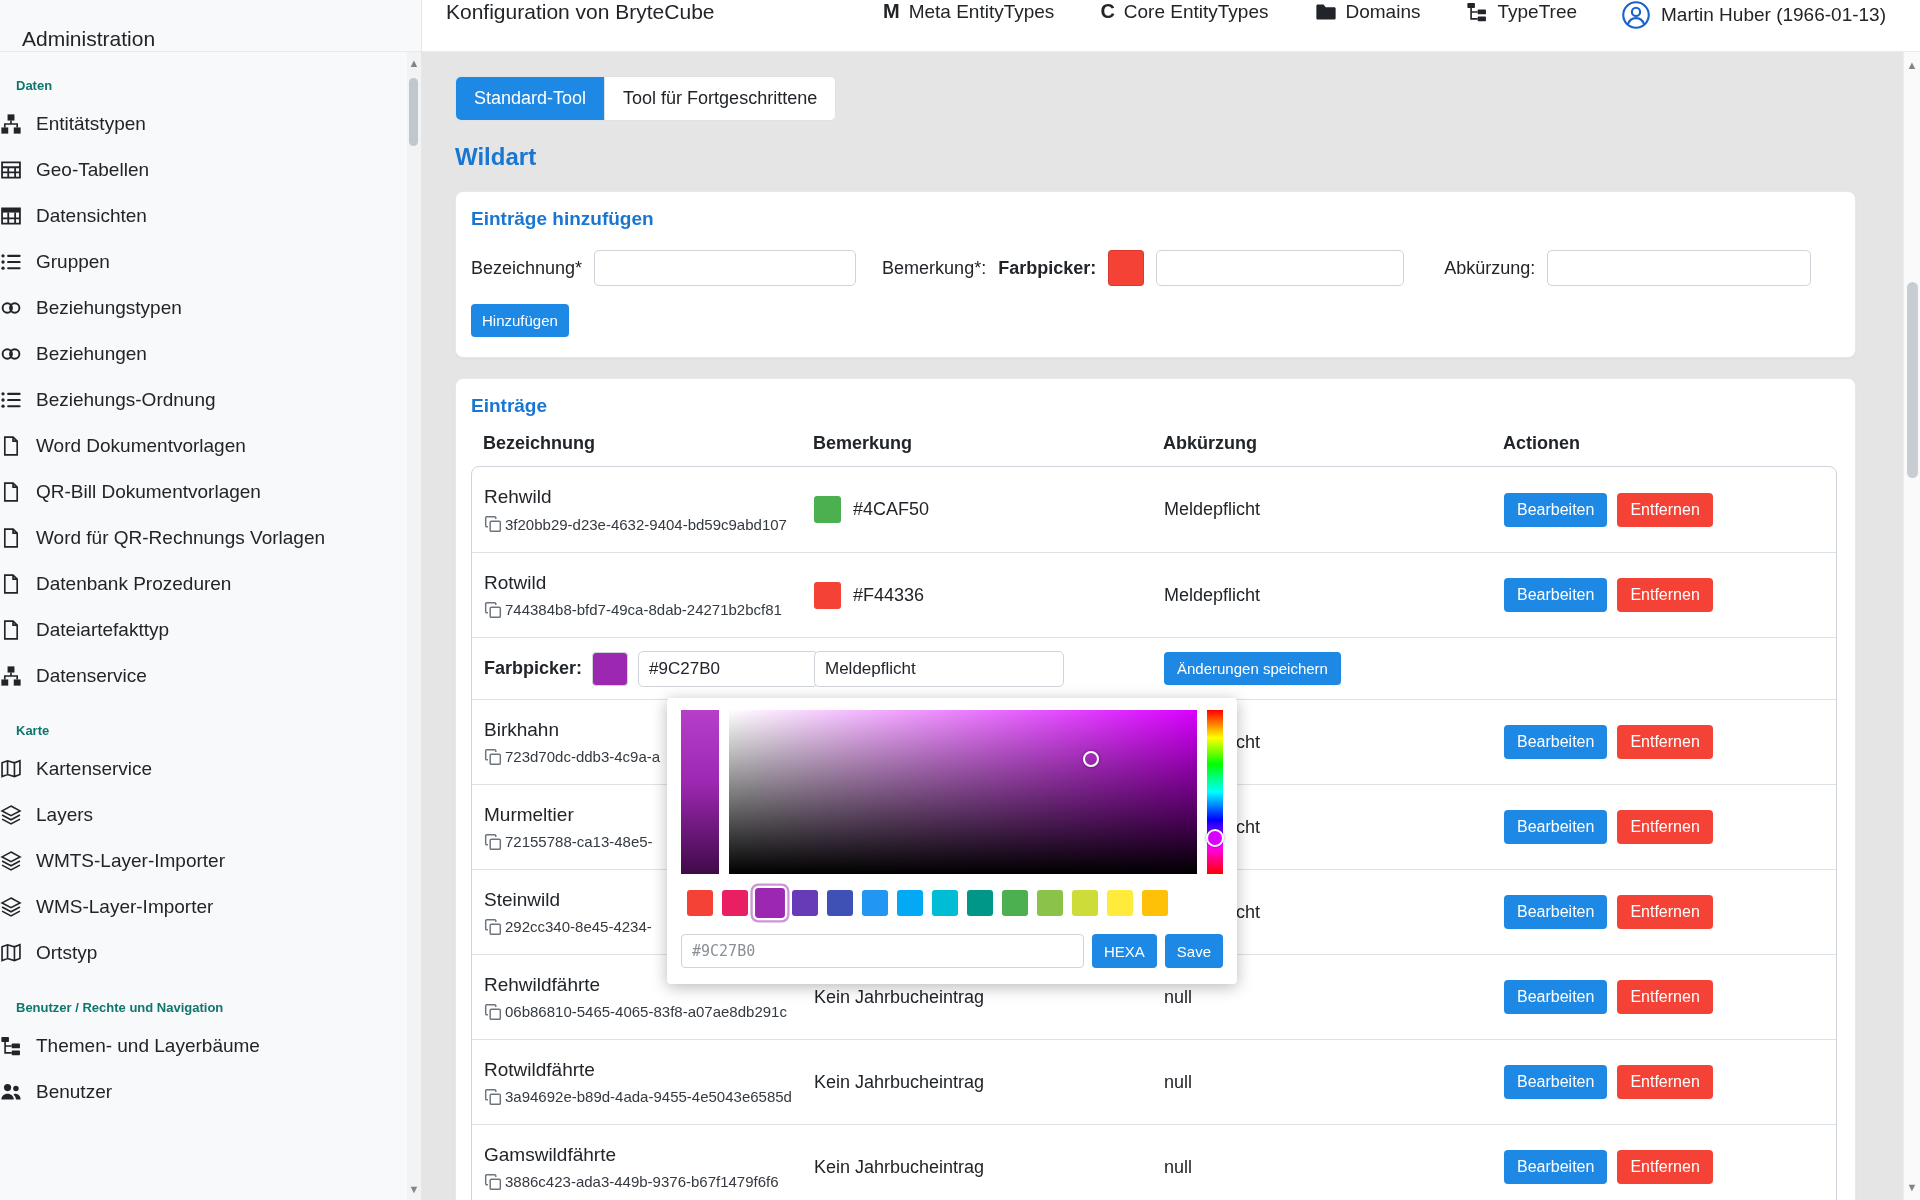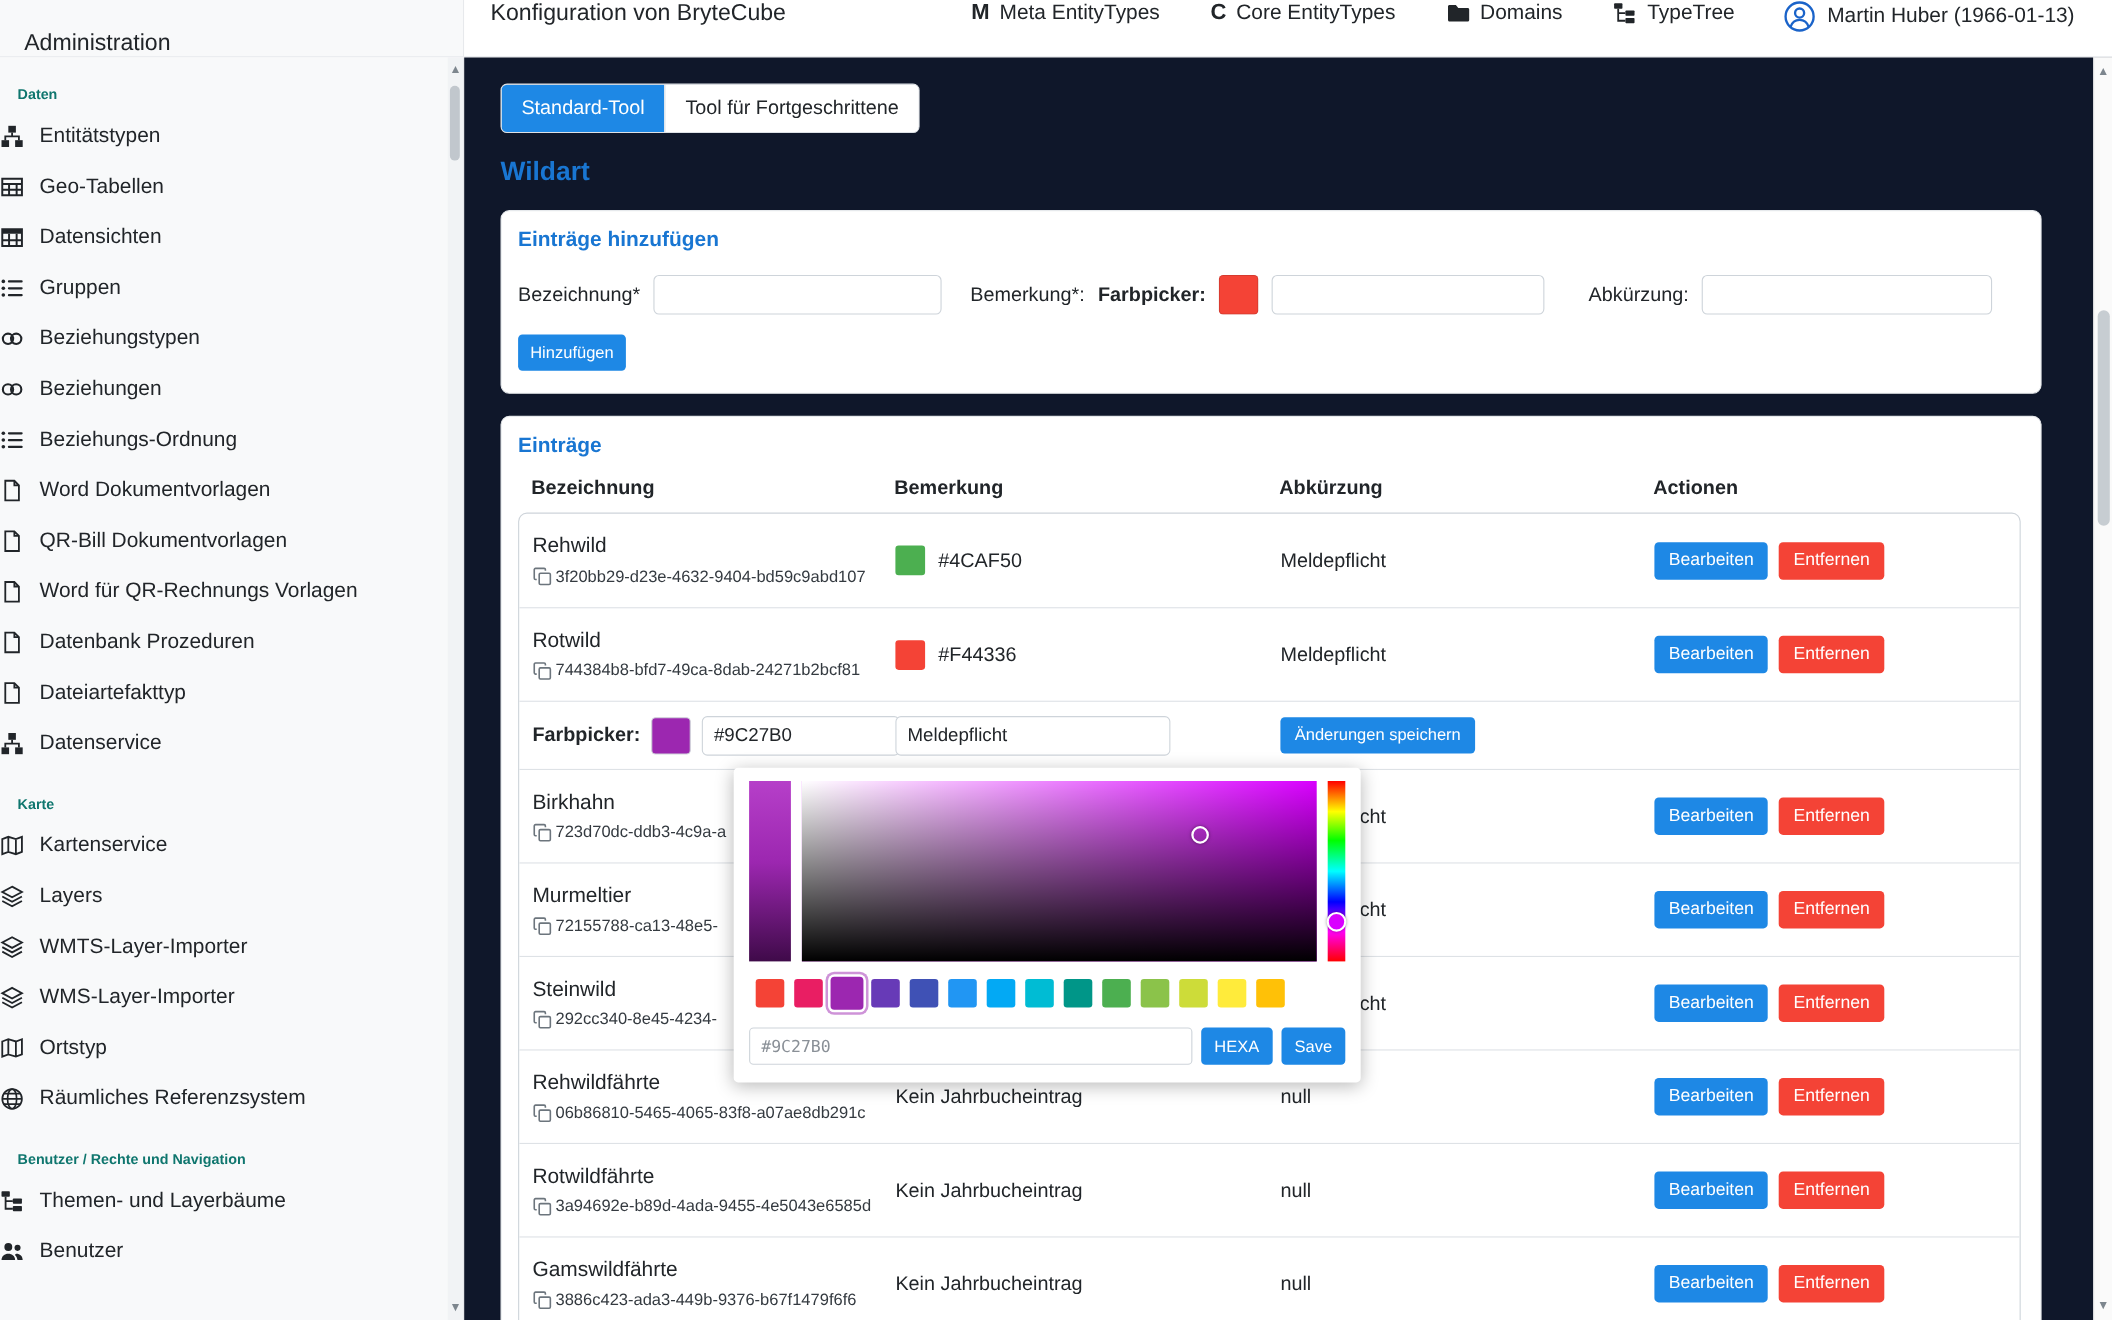--- a/index.html
+++ b/index.html
@@ -31,21 +31,21 @@
   .side-item { display: flex; align-items: center; gap: 14px; height: 46px; padding-left: 0;
     font-size: 19px; cursor: pointer; }
   .side-item .ic { width: 22px; height: 22px; color: #212529; flex: none; }
   .side-item.selected { background: #d3d6d9; }
   .side-scroll { position: absolute; top: 0; right: 0; bottom: 0; width: 14px; background: #f1f3f5; }
   .side-scroll .sthumb { position: absolute; top: 26px; left: 2px; width: 9px; height: 68px; background: #c1c7cd; border-radius: 5px; }
   .scroll-arrow { position: absolute; left: 0; right: 0; text-align: center; color: #7d868e; font-size: 11px; line-height: 14px; cursor: pointer; }
 
   
   main { position: absolute; left: 422px; top: 52px; right: 0; bottom: 0; overflow: hidden;
-    background: #0f172a; padding: 24px 64px 0 33px; }
+    background: #e5e5e5; padding: 24px 64px 0 33px; }
   .tabs { display: inline-flex; border: 1px solid #dee2e6; border-radius: 6px; overflow: hidden; background: #fff; }
   .tab { padding: 11px 18px; font-size: 18px; cursor: pointer; background: #fff; }
   .tab + .tab { border-left: 1px solid #dee2e6; }
   .tab.active { background: #1e88e5; color: #fff; }
   .page-title { color: #1976d2; font-weight: 700; font-size: 24px; margin-top: 22px; }
   .panel { border: 1px solid #e6e9ec; border-radius: 8px; background: #fff; margin-top: 20px;
     padding: 16px 18px 20px 15px; box-shadow: 0 1px 2px rgba(0,0,0,.04); }
   .panel-title { color: #1976d2; font-weight: 700; font-size: 19px; }
 
   .add-form { display: flex; align-items: center; gap: 12px; margin-top: 20px; font-size: 18px; flex-wrap: nowrap; }
@@ -349,32 +349,20 @@
             <span>WMS-Layer-Importer</span>
           </div>
           <div class="side-item">
             <span class="ic">
               <svg viewBox="0 0 16 16">
                 <path fill="none" stroke="currentColor" stroke-width="1.2" d="M1.5 3.5l4-1.5 5 1.5 4-1.5v10l-4 1.5-5-1.5-4 1.5zM5.5 2v10.5M10.5 3.5V14"></path>
               </svg>
             </span>
             <span>Ortstyp</span>
           </div>
-          <div class="side-item">
-            <span class="ic">
-              <svg viewBox="0 0 16 16">
-                <g fill="none" stroke="currentColor" stroke-width="1.1">
-                  <circle cx="8" cy="8" r="6.5"></circle>
-                  <ellipse cx="8" cy="8" rx="3" ry="6.5"></ellipse>
-                  <path d="M1.5 8h13M2.4 4.5h11.2M2.4 11.5h11.2"></path>
-                </g>
-              </svg>
-            </span>
-            <span>Räumliches Referenzsystem</span>
-          </div>
         </div>
         <div class="side-section">
           <div class="side-heading">Benutzer / Rechte und Navigation</div>
           <div class="side-item">
             <span class="ic">
               <svg viewBox="0 0 16 16">
                 <g fill="currentColor">
                   <rect x="1" y="1.5" width="5.5" height="3.5" rx=".5"></rect>
                   <rect x="8.5" y="6.2" width="6" height="3.5" rx=".5"></rect>
                   <rect x="8.5" y="11.2" width="6" height="3.5" rx=".5"></rect>

